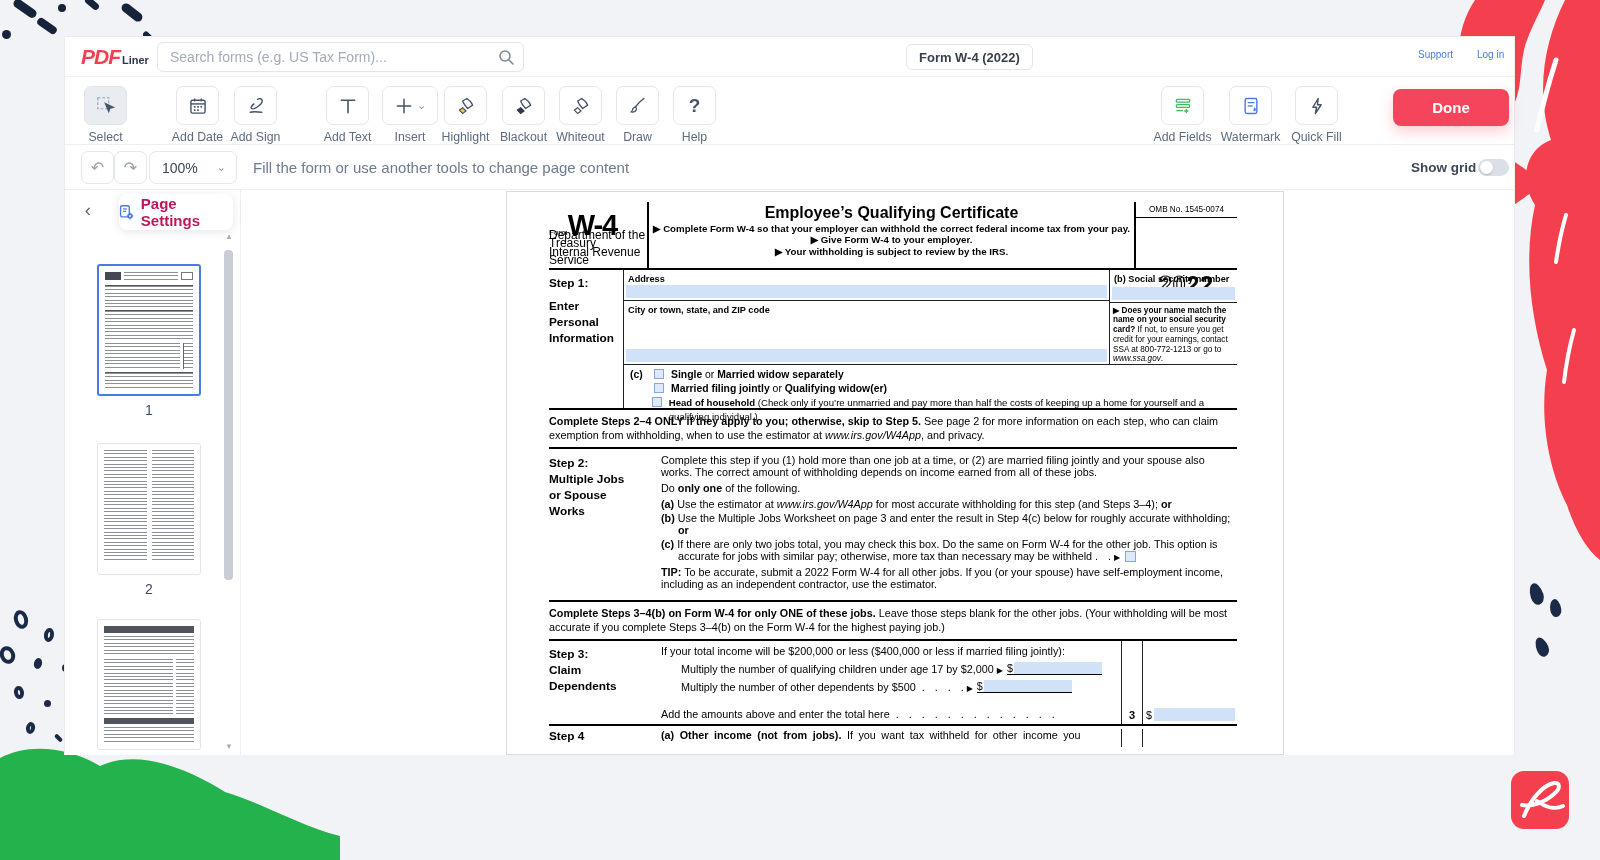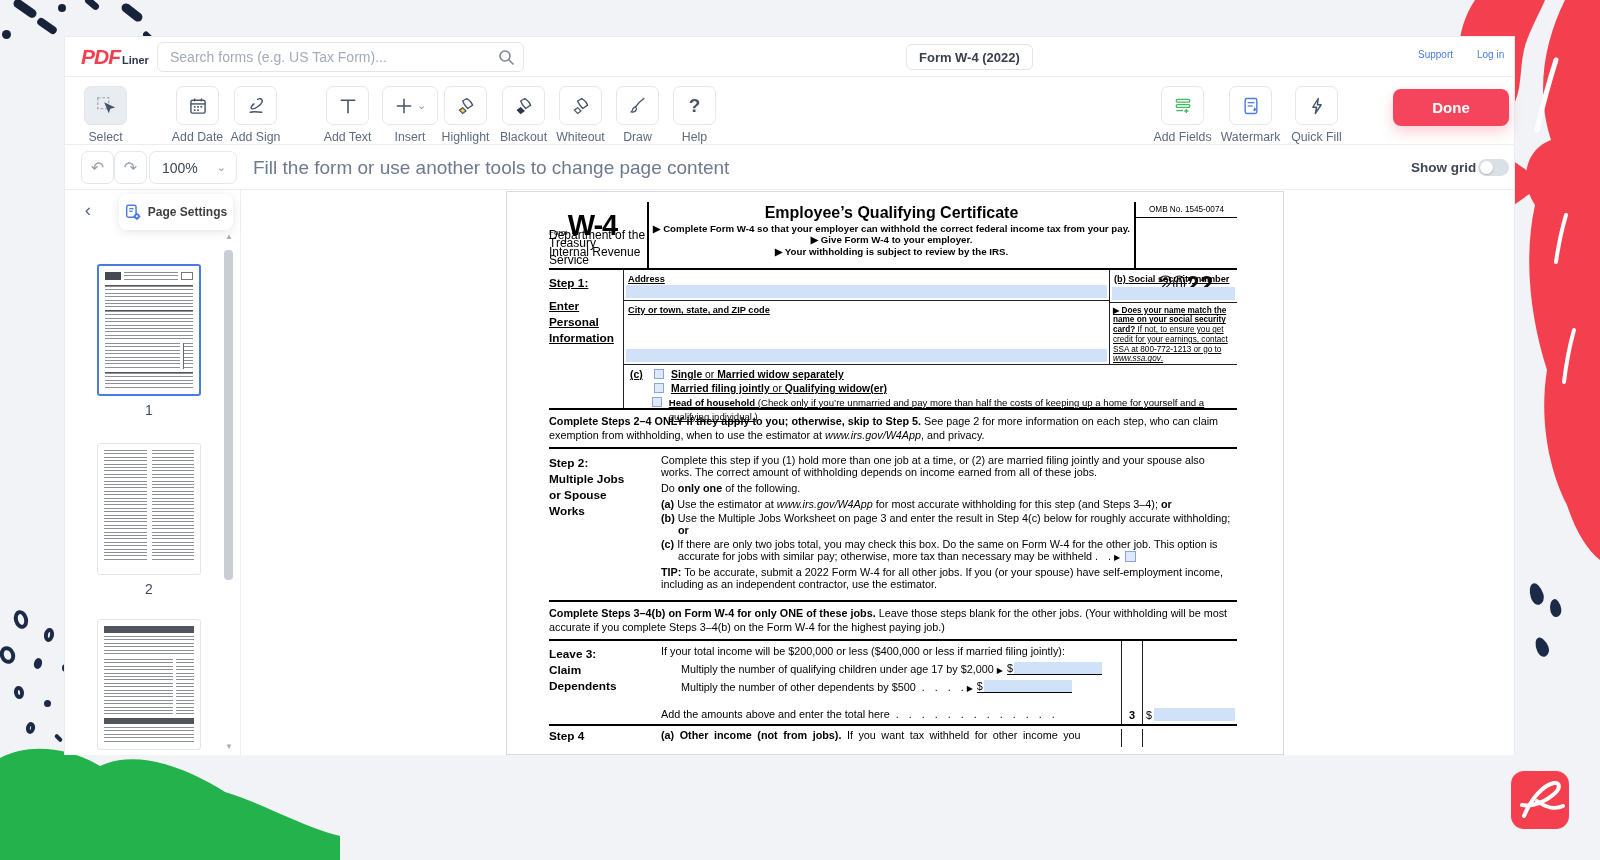--- a/index.html
+++ b/index.html
@@ -45,34 +45,34 @@
     box-shadow:0 6px 14px rgba(245,69,92,.25); }
 
   
   .subbar { position:relative; height:45px; border-bottom:1px solid #eceef2; }
   .ubtn { position:absolute; top:6px; width:33px; height:33px; border:1px solid #e4e7ec; border-radius:7px;
     background:#fff; color:#98a1b0; font-size:16px; display:flex; align-items:center; justify-content:center; cursor:pointer; }
   .zoomctl { position:absolute; left:84px; top:6px; width:88px; height:33px; border:1px solid #e4e7ec; border-radius:7px;
     display:flex; align-items:center; justify-content:space-between; padding:0 10px 0 12px; cursor:pointer; }
   .zoomval { font-size:14px; color:#3c4656; }
   .chev { color:#8d97a6; font-size:11px; }
-  .hint { position:absolute; left:188px; top:0; line-height:45px; font-size:19px; color:#6e7a8e; }
+  .hint { position:absolute; left:188px; top:0; line-height:45px; font-size:15px; color:#6e7a8e; }
   .sg-label { position:absolute; left:1346px; top:0; line-height:45px; font-size:13.5px; font-weight:700; color:#3c4656; }
   .toggle { position:absolute; left:1413px; top:14px; width:31px; height:17px; border-radius:9px; background:#dbdfe6; cursor:pointer; }
   .knob { position:absolute; left:2px; top:2px; width:13px; height:13px; border-radius:50%; background:#fff;
     box-shadow:0 1px 2px rgba(0,0,0,.2); }
 
   
   .viewer { position:relative; height:565px; }
   .sidebar { position:absolute; left:0; top:0; bottom:0; width:176px; background:#fff; border-right:1px solid #eceef2; }
   .collapse { position:absolute; left:12px; top:8px; width:22px; height:24px; font-size:19px; color:#5b6880;
     display:flex; align-items:center; justify-content:center; cursor:pointer; }
   .pset { position:absolute; left:54px; top:4px; width:114px; height:36px; background:#fff; border-radius:8px;
     box-shadow:0 2px 10px rgba(40,50,80,.12); display:flex; align-items:center; justify-content:center; gap:6px; cursor:pointer; }
-  .pset-label { font-size:12px; font-weight:700; color:#404040; }
+  .pset-label { font-size:15px; font-weight:700; color:#be185d; }
   .thumb { position:absolute; left:32px; width:104px; height:132px; background:#fff; border:1px solid #e3e5ea;
     border-radius:3px; padding:6px; cursor:pointer; overflow:hidden; }
   .thumb.sel { border:2px solid #4a7be0; }
   .tx { background:repeating-linear-gradient(180deg,#8b9099 0 1px,transparent 1px 3.4px); }
   .pagenum { position:absolute; left:32px; width:104px; text-align:center; font-size:14px; color:#3b4a66; }
   .sb-track { position:absolute; right:6px; top:42px; bottom:4px; width:10px; }
   .sb-thumb { position:absolute; left:0; top:18px; width:9px; height:330px; background:#c9cdd4; border-radius:4px; }
   .sb-arr { position:absolute; left:0; width:10px; font-size:8px; color:#a7adb8; text-align:center; }
 
   .canvas { position:absolute; left:176px; right:0; top:0; bottom:0; background:#fff; }
@@ -87,21 +87,21 @@
   .dept { position:absolute; bottom:3px; left:0; font-size:12px; line-height:8.6px; }
   .fh-center { flex:1; text-align:center; padding-top:2px; }
   .ftitle { font-size:16px; font-weight:700; margin-bottom:1px; }
   .fsub { font-size:9.7px; font-weight:700; line-height:11.3px; }
   .fh-right { width:103px; border-left:2px solid #000; text-align:center; }
   .omb { font-size:8.2px; padding:3px 0 3px; border-bottom:1px solid #000; }
   .year { font-size:23px; font-weight:800; letter-spacing:1px; padding-top:6px;margin-top:48px; }
   .yr-o { color:#fff; -webkit-text-stroke:1.2px #111; }
   .yr-b { color:#111; }
 
-  .s1 { display:flex; height:140px; border-bottom:2px solid #000;text-decoration:underline; }
+  .s1 { display:flex; height:140px; border-bottom:2px solid #000; }
   .s1-label { width:74px; padding-top:5px; font-size:11.8px; font-weight:700; line-height:16px; }
   .s1-label .gap { height:7px; }
   .s1-fields { flex:1; border-left:1px solid #222; display:flex; flex-direction:column; }
   .s1-top { display:flex; height:95px; border-bottom:1px solid #222; }
   .s1-lcells { flex:1; display:flex; flex-direction:column; }
   .row-names { display:flex; height:33px; border-bottom:1px solid #222; }
   .cell { padding:2px 4px 0; position:relative; }
   .c-first { width:228px; border-right:1px solid #222; }
   .c-last  { flex:1; }
   .flabel { font-size:9.2px; font-weight:700; }
@@ -534,21 +534,21 @@
             <p class="hang"><b>(b)</b><span> Use the Multiple Jobs Worksheet on page 3 and enter the result in Step 4(c) below for roughly accurate withholding; </span><b>or</b></p>
             <p class="hang"><b>(c)</b><span> If there are only two jobs total, you may check this box. Do the same on Form W-4 for the other job. This option is accurate for jobs with similar pay; otherwise, more tax than necessary may be withheld </span><span class="dots">.  .</span> <span class="arr">▶</span><span class="cbx2"></span></p>
             <p class="fp"><b>TIP:</b><span> To be accurate, submit a 2022 Form W-4 for all other jobs. If you (or your spouse) have self-employment income, including as an independent contractor, use the estimator.</span></p>
           </div>
         </div>
 
         <div class="fpara"><b>Complete Steps 3–4(b) on Form W-4 for only ONE of these jobs.</b><span> Leave those steps blank for the other jobs. (Your withholding will be most accurate if you complete Steps 3–4(b) on the Form W-4 for the highest paying job.)</span></div>
 
         <div class="s3">
           <div class="s3-label">
-            <div>Leave 3:</div>
+            <div>Step 3:</div>
             <div>Claim</div>
             <div>Dependents</div>
           </div>
           <div class="s3-body">
             <div class="s3-intro">If your total income will be $200,000 or less ($400,000 or less if married filing jointly):</div>
             <div class="s3-line">
               <span>Multiply the number of qualifying children under age 17 by $2,000</span>&nbsp;<span class="arr">▶</span>
               <span class="fillwrap">
                   <span>$</span>
                   <span class="fill"></span>

